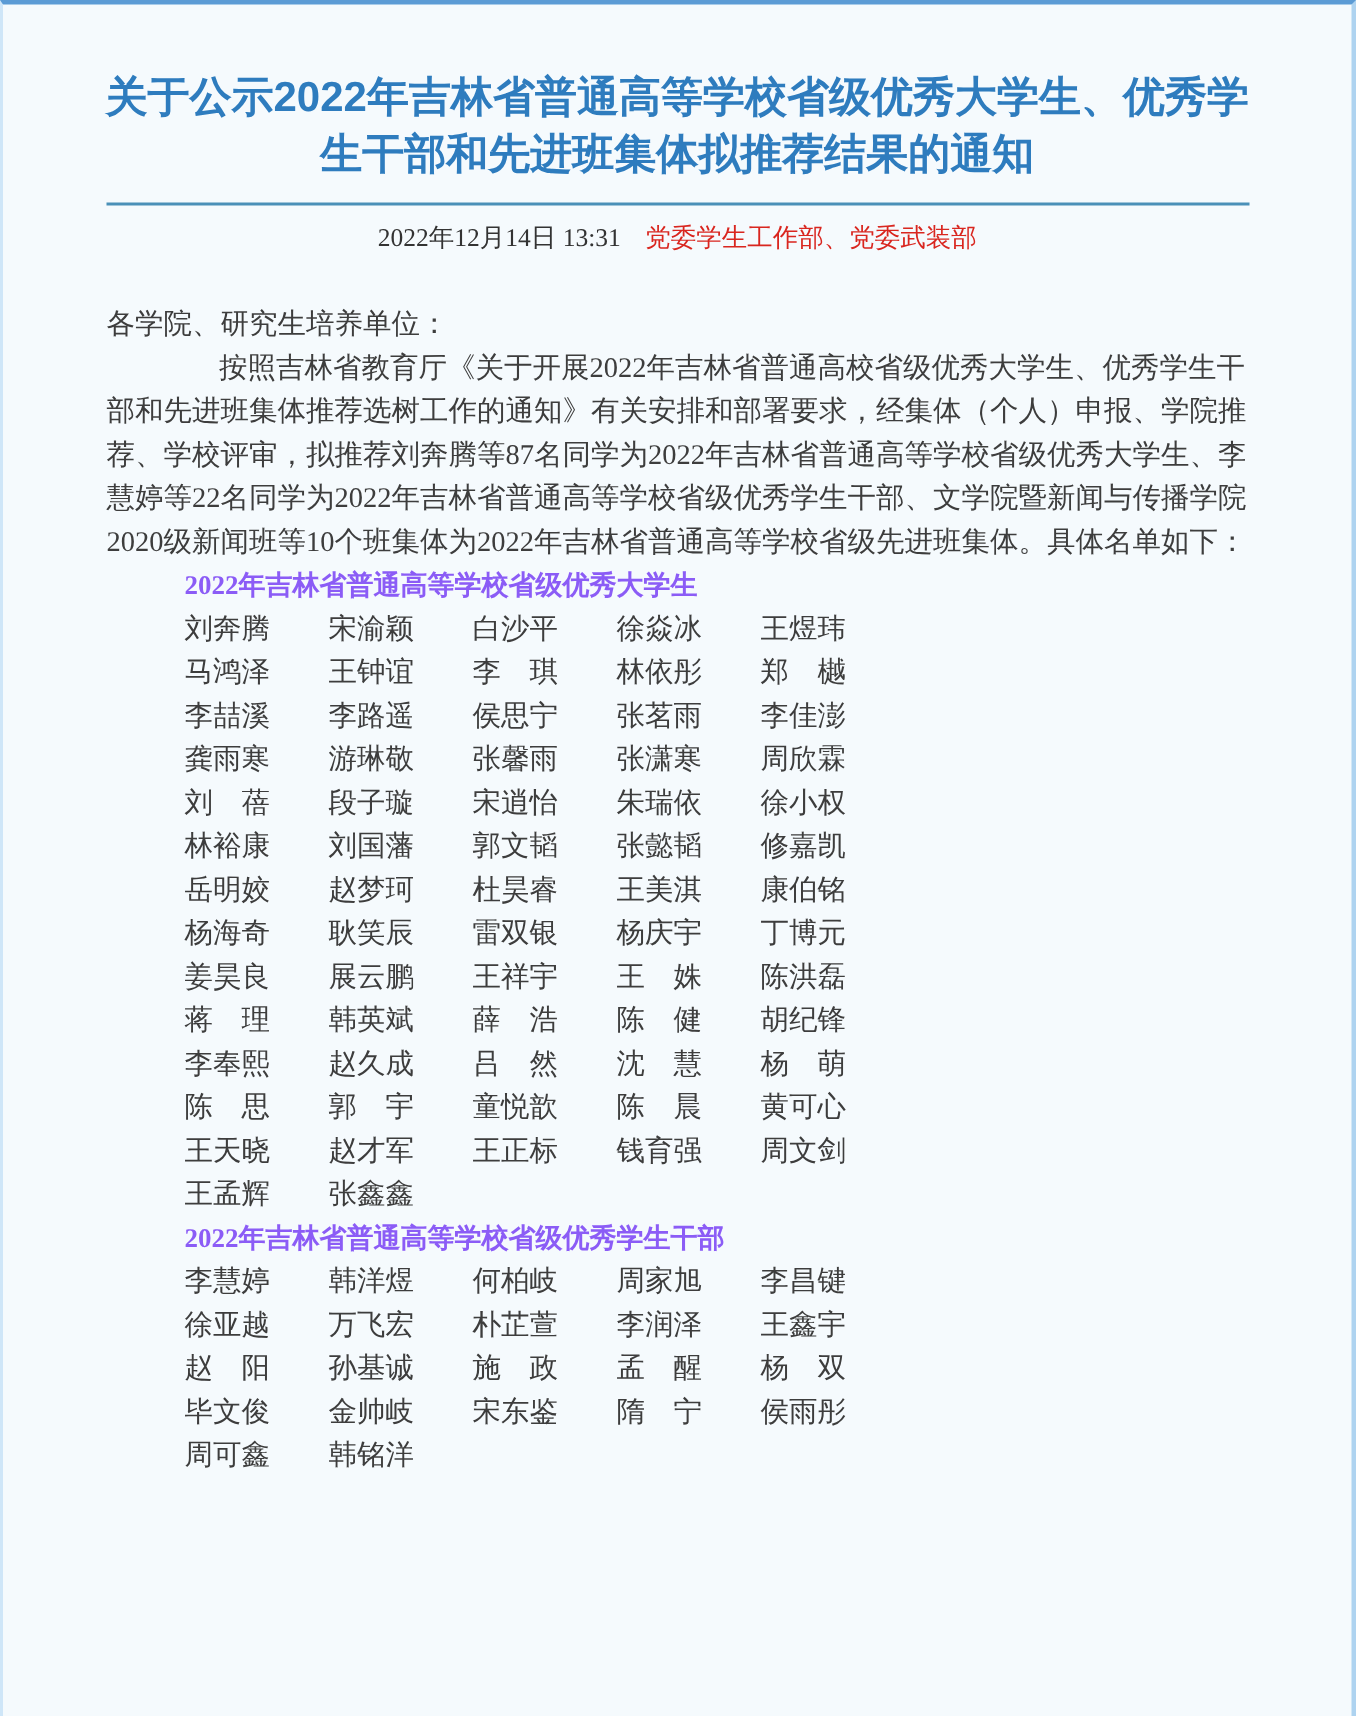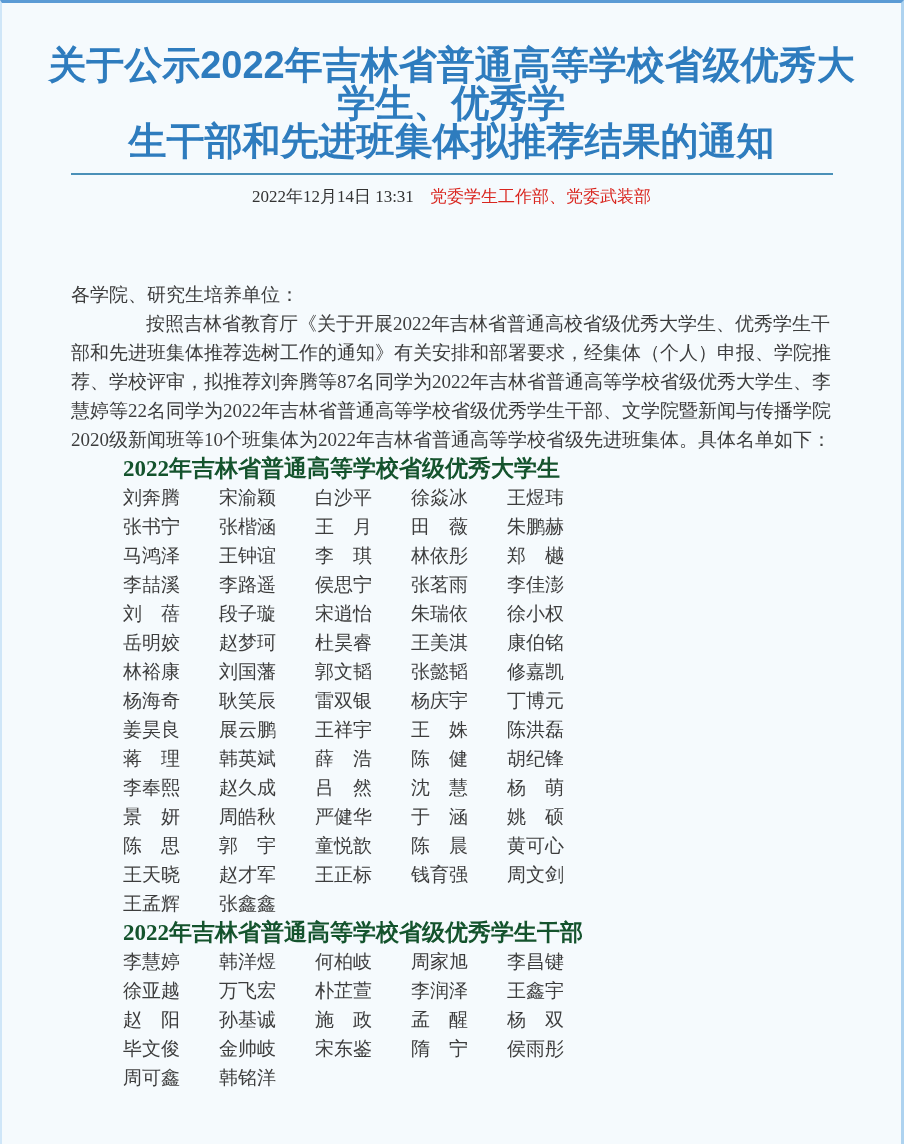--- a/index.html
+++ b/index.html
@@ -11,47 +11,47 @@
     border-left:2px solid #cfe6f8;
     border-right:3px solid #aed3f0;
     overflow:hidden;
   }
   .title{
     margin:43px 40px 0;
     text-align:center;
     color:#2e7cbe;
     font-family:"Liberation Sans",sans-serif;
     font-weight:bold;
-    font-size:38px;
+    font-size:28px;
     line-height:38px;
   }
   .t-line{display:block;}
   .divider{width:762px;margin:13px auto 0;border-top:2px solid #4a90b8;height:0;}
   .meta{
     margin-top:11px;
     text-align:center;
     font-family:"Liberation Serif",serif;
     font-size:17px;line-height:22px;
     color:#333333;
   }
   .meta .dept{color:#d9261f;margin-left:12px;text-align:right;}
   .article{
-    margin-top:72px;
+    margin-top:32px;
     padding:0 58px 0 69px;
     font-family:"Liberation Serif",serif;
     font-size:19px;line-height:29px;
     color:#3d3d3d;
   }
   .article p{margin:0;}
   .para{text-indent:75px;}
   .lists{margin-left:52px;}
   .sec{
     font-family:"Liberation Serif",serif;
-    font-size:23px;line-height:29px;
-    font-weight:bold;color:#14532d;margin:0;
+    font-size:18px;line-height:29px;
+    font-weight:bold;color:#8b5cf6;margin:0;
   }
   .name-row{height:29px;line-height:29px;white-space:nowrap;}
   .name{display:inline-block;width:58px;margin-right:38px;}
 </style>
 </head>
 <body>
 
 <div class="frame">
   <div class="content">
 
@@ -66,31 +66,30 @@
       <span>2022年12月14日 13:31</span>
       <span class="dept">党委学生工作部、党委武装部</span>
     </div>
 
     <div class="article">
       <p class="salutation">各学院、研究生培养单位：</p>
       <p class="para">按照吉林省教育厅《关于开展2022年吉林省普通高校省级优秀大学生、优秀学生干部和先进班集体推荐选树工作的通知》有关安排和部署要求，经集体（个人）申报、学院推荐、学校评审，拟推荐刘奔腾等87名同学为2022年吉林省普通高等学校省级优秀大学生、李慧婷等22名同学为2022年吉林省普通高等学校省级优秀学生干部、文学院暨新闻与传播学院2020级新闻班等10个班集体为2022年吉林省普通高等学校省级先进班集体。具体名单如下：</p>
       <div class="lists" id="sections">
           <h2 class="sec">2022年吉林省普通高等学校省级优秀大学生</h2>
           <div class="name-row"><span class="name">刘奔腾</span><span class="name">宋渝颖</span><span class="name">白沙平</span><span class="name">徐焱冰</span><span class="name">王煜玮</span></div>
-          <div class="name-row"><span class="name">张书宁</span><span class="name">张楷涵</span><span class="name">王　月</span><span class="name">田　薇</span><span class="name">朱鹏赫</span></div>
           <div class="name-row"><span class="name">马鸿泽</span><span class="name">王钟谊</span><span class="name">李　琪</span><span class="name">林依彤</span><span class="name">郑　樾</span></div>
           <div class="name-row"><span class="name">李喆溪</span><span class="name">李路遥</span><span class="name">侯思宁</span><span class="name">张茗雨</span><span class="name">李佳澎</span></div>
+          <div class="name-row"><span class="name">龚雨寒</span><span class="name">游琳敬</span><span class="name">张馨雨</span><span class="name">张潇寒</span><span class="name">周欣霖</span></div>
           <div class="name-row"><span class="name">刘　蓓</span><span class="name">段子璇</span><span class="name">宋逍怡</span><span class="name">朱瑞依</span><span class="name">徐小权</span></div>
+          <div class="name-row"><span class="name">林裕康</span><span class="name">刘国藩</span><span class="name">郭文韬</span><span class="name">张懿韬</span><span class="name">修嘉凯</span></div>
           <div class="name-row"><span class="name">岳明姣</span><span class="name">赵梦珂</span><span class="name">杜昊睿</span><span class="name">王美淇</span><span class="name">康伯铭</span></div>
-          <div class="name-row"><span class="name">林裕康</span><span class="name">刘国藩</span><span class="name">郭文韬</span><span class="name">张懿韬</span><span class="name">修嘉凯</span></div>
           <div class="name-row"><span class="name">杨海奇</span><span class="name">耿笑辰</span><span class="name">雷双银</span><span class="name">杨庆宇</span><span class="name">丁博元</span></div>
           <div class="name-row"><span class="name">姜昊良</span><span class="name">展云鹏</span><span class="name">王祥宇</span><span class="name">王　姝</span><span class="name">陈洪磊</span></div>
           <div class="name-row"><span class="name">蒋　理</span><span class="name">韩英斌</span><span class="name">薛　浩</span><span class="name">陈　健</span><span class="name">胡纪锋</span></div>
           <div class="name-row"><span class="name">李奉熙</span><span class="name">赵久成</span><span class="name">吕　然</span><span class="name">沈　慧</span><span class="name">杨　萌</span></div>
-          <div class="name-row"><span class="name">景　妍</span><span class="name">周皓秋</span><span class="name">严健华</span><span class="name">于　涵</span><span class="name">姚　硕</span></div>
           <div class="name-row"><span class="name">陈　思</span><span class="name">郭　宇</span><span class="name">童悦歆</span><span class="name">陈　晨</span><span class="name">黄可心</span></div>
           <div class="name-row"><span class="name">王天晓</span><span class="name">赵才军</span><span class="name">王正标</span><span class="name">钱育强</span><span class="name">周文剑</span></div>
           <div class="name-row"><span class="name">王孟辉</span><span class="name">张鑫鑫</span></div>
           <h2 class="sec">2022年吉林省普通高等学校省级优秀学生干部</h2>
           <div class="name-row"><span class="name">李慧婷</span><span class="name">韩洋煜</span><span class="name">何柏岐</span><span class="name">周家旭</span><span class="name">李昌键</span></div>
           <div class="name-row"><span class="name">徐亚越</span><span class="name">万飞宏</span><span class="name">朴芷萱</span><span class="name">李润泽</span><span class="name">王鑫宇</span></div>
           <div class="name-row"><span class="name">赵　阳</span><span class="name">孙基诚</span><span class="name">施　政</span><span class="name">孟　醒</span><span class="name">杨　双</span></div>
           <div class="name-row"><span class="name">毕文俊</span><span class="name">金帅岐</span><span class="name">宋东鉴</span><span class="name">隋　宁</span><span class="name">侯雨彤</span></div>
           <div class="name-row"><span class="name">周可鑫</span><span class="name">韩铭洋</span></div>
         </div>

